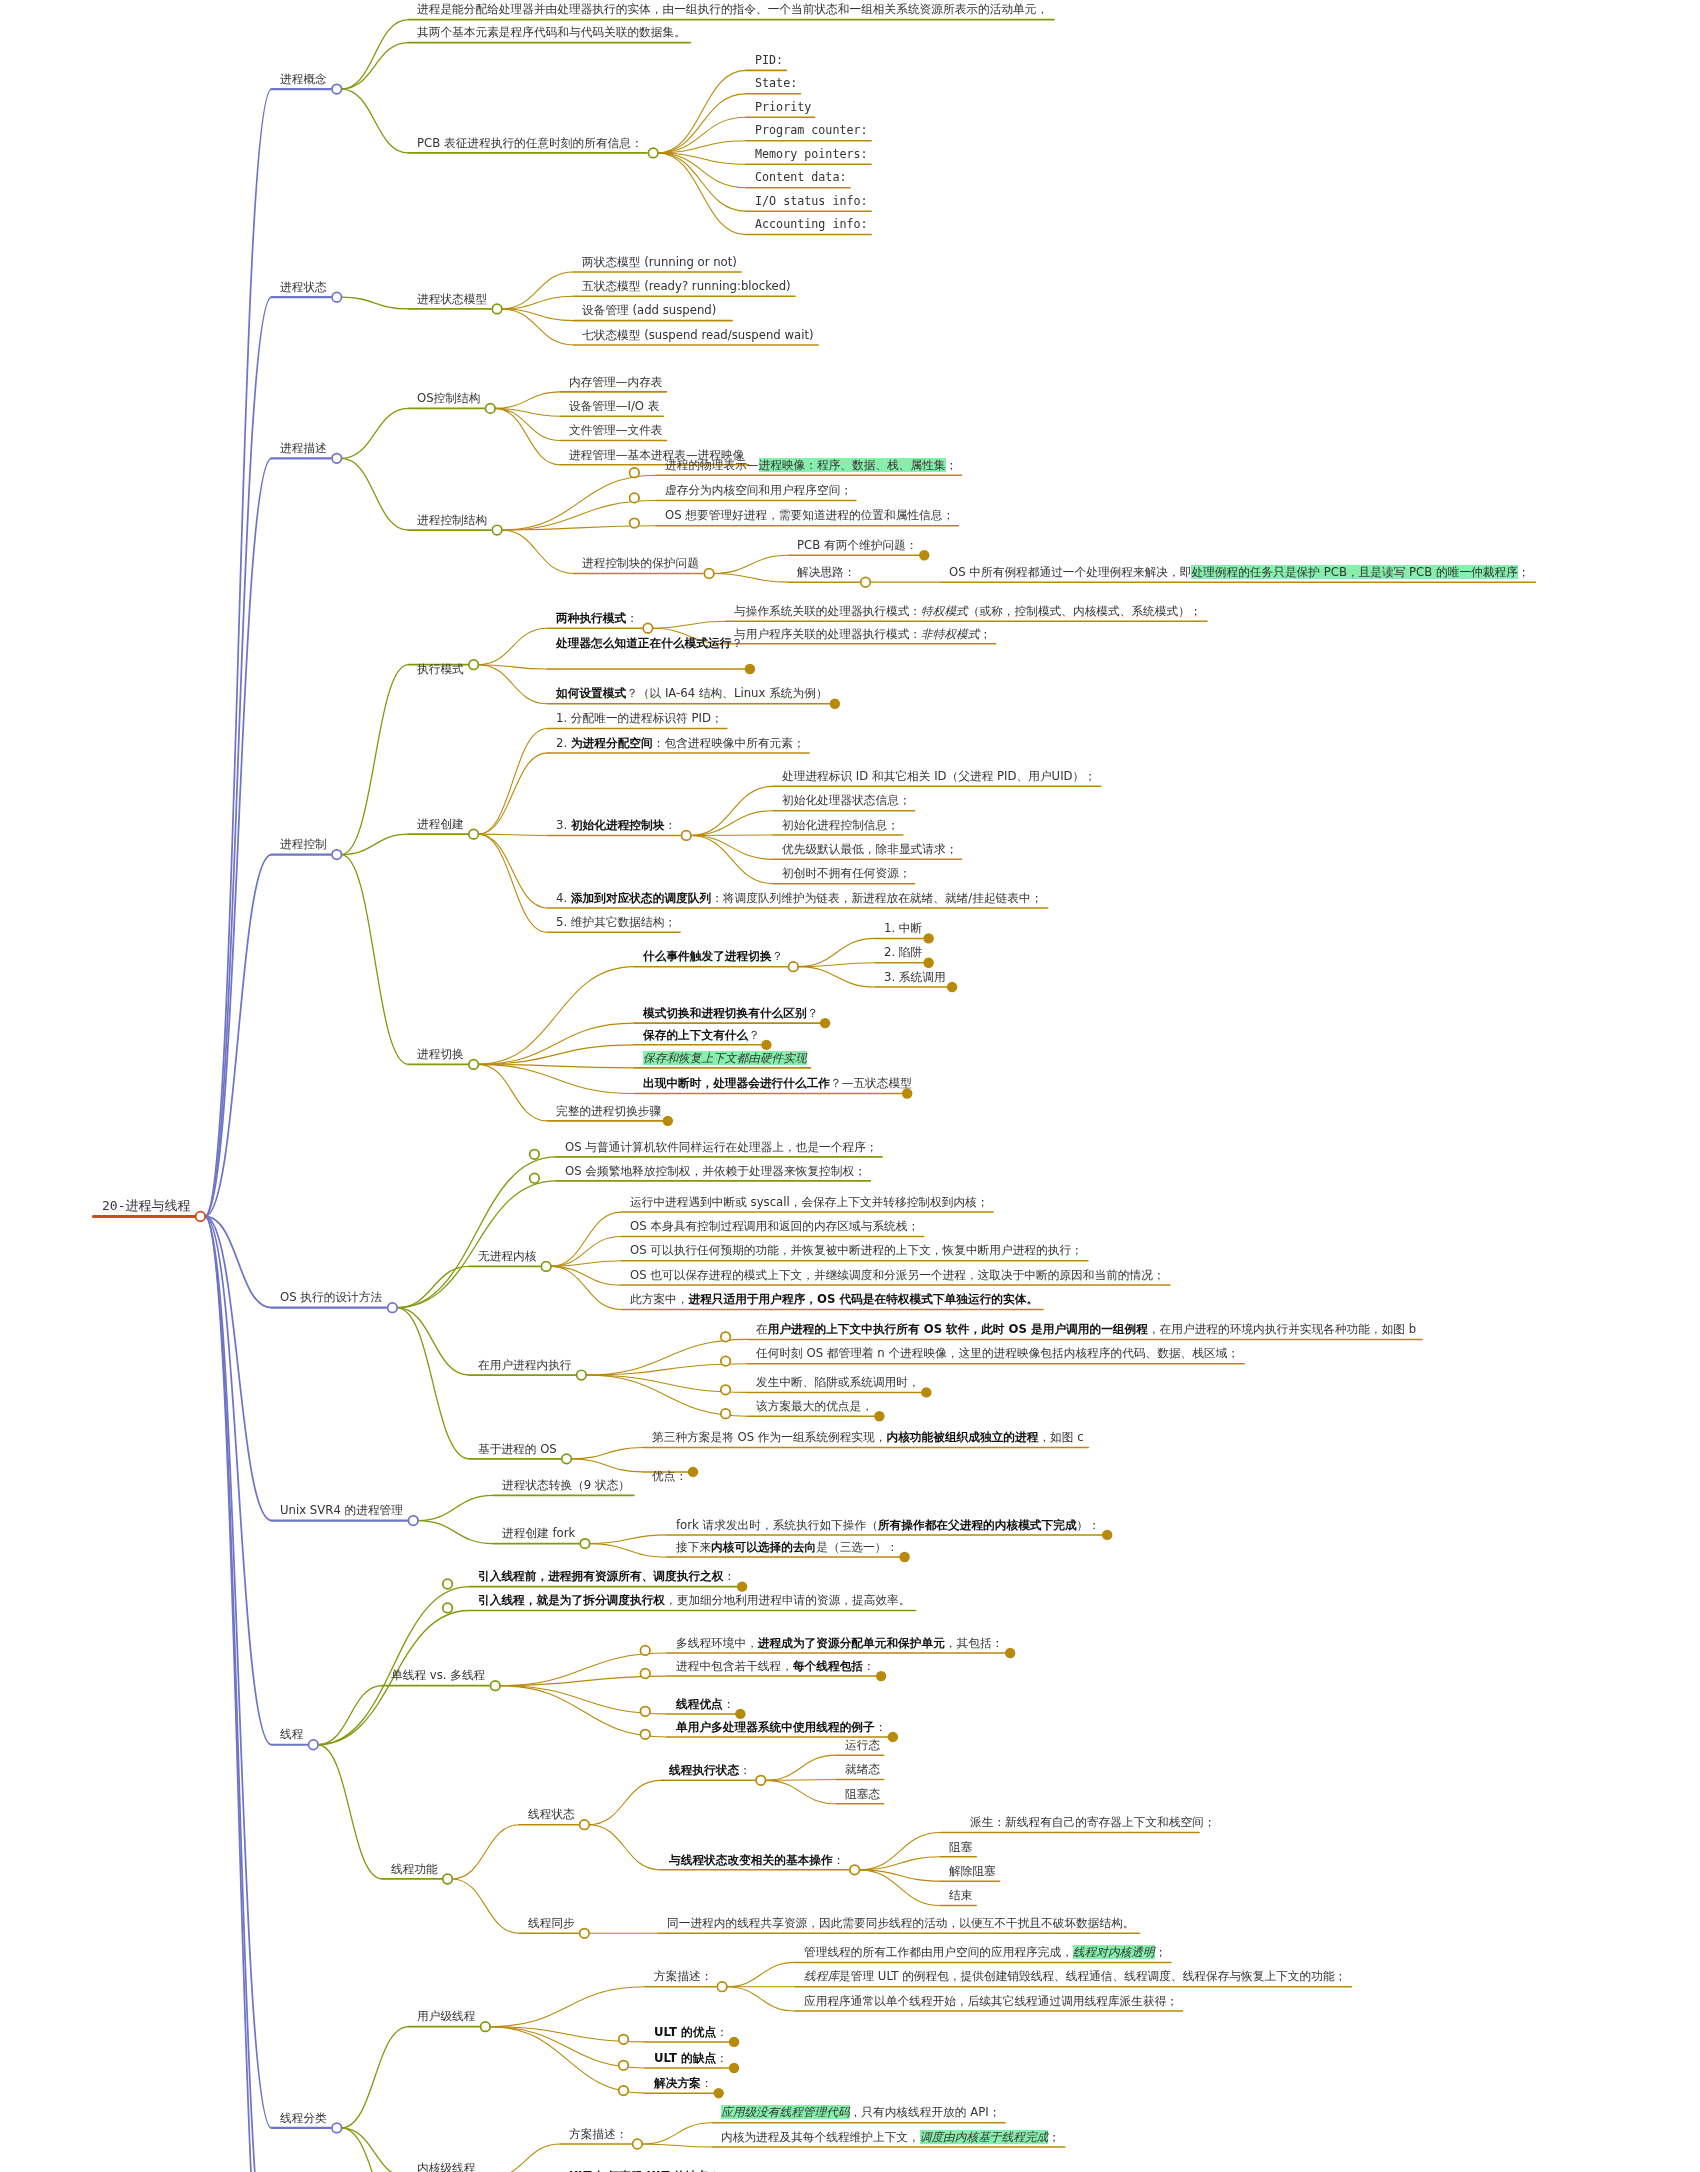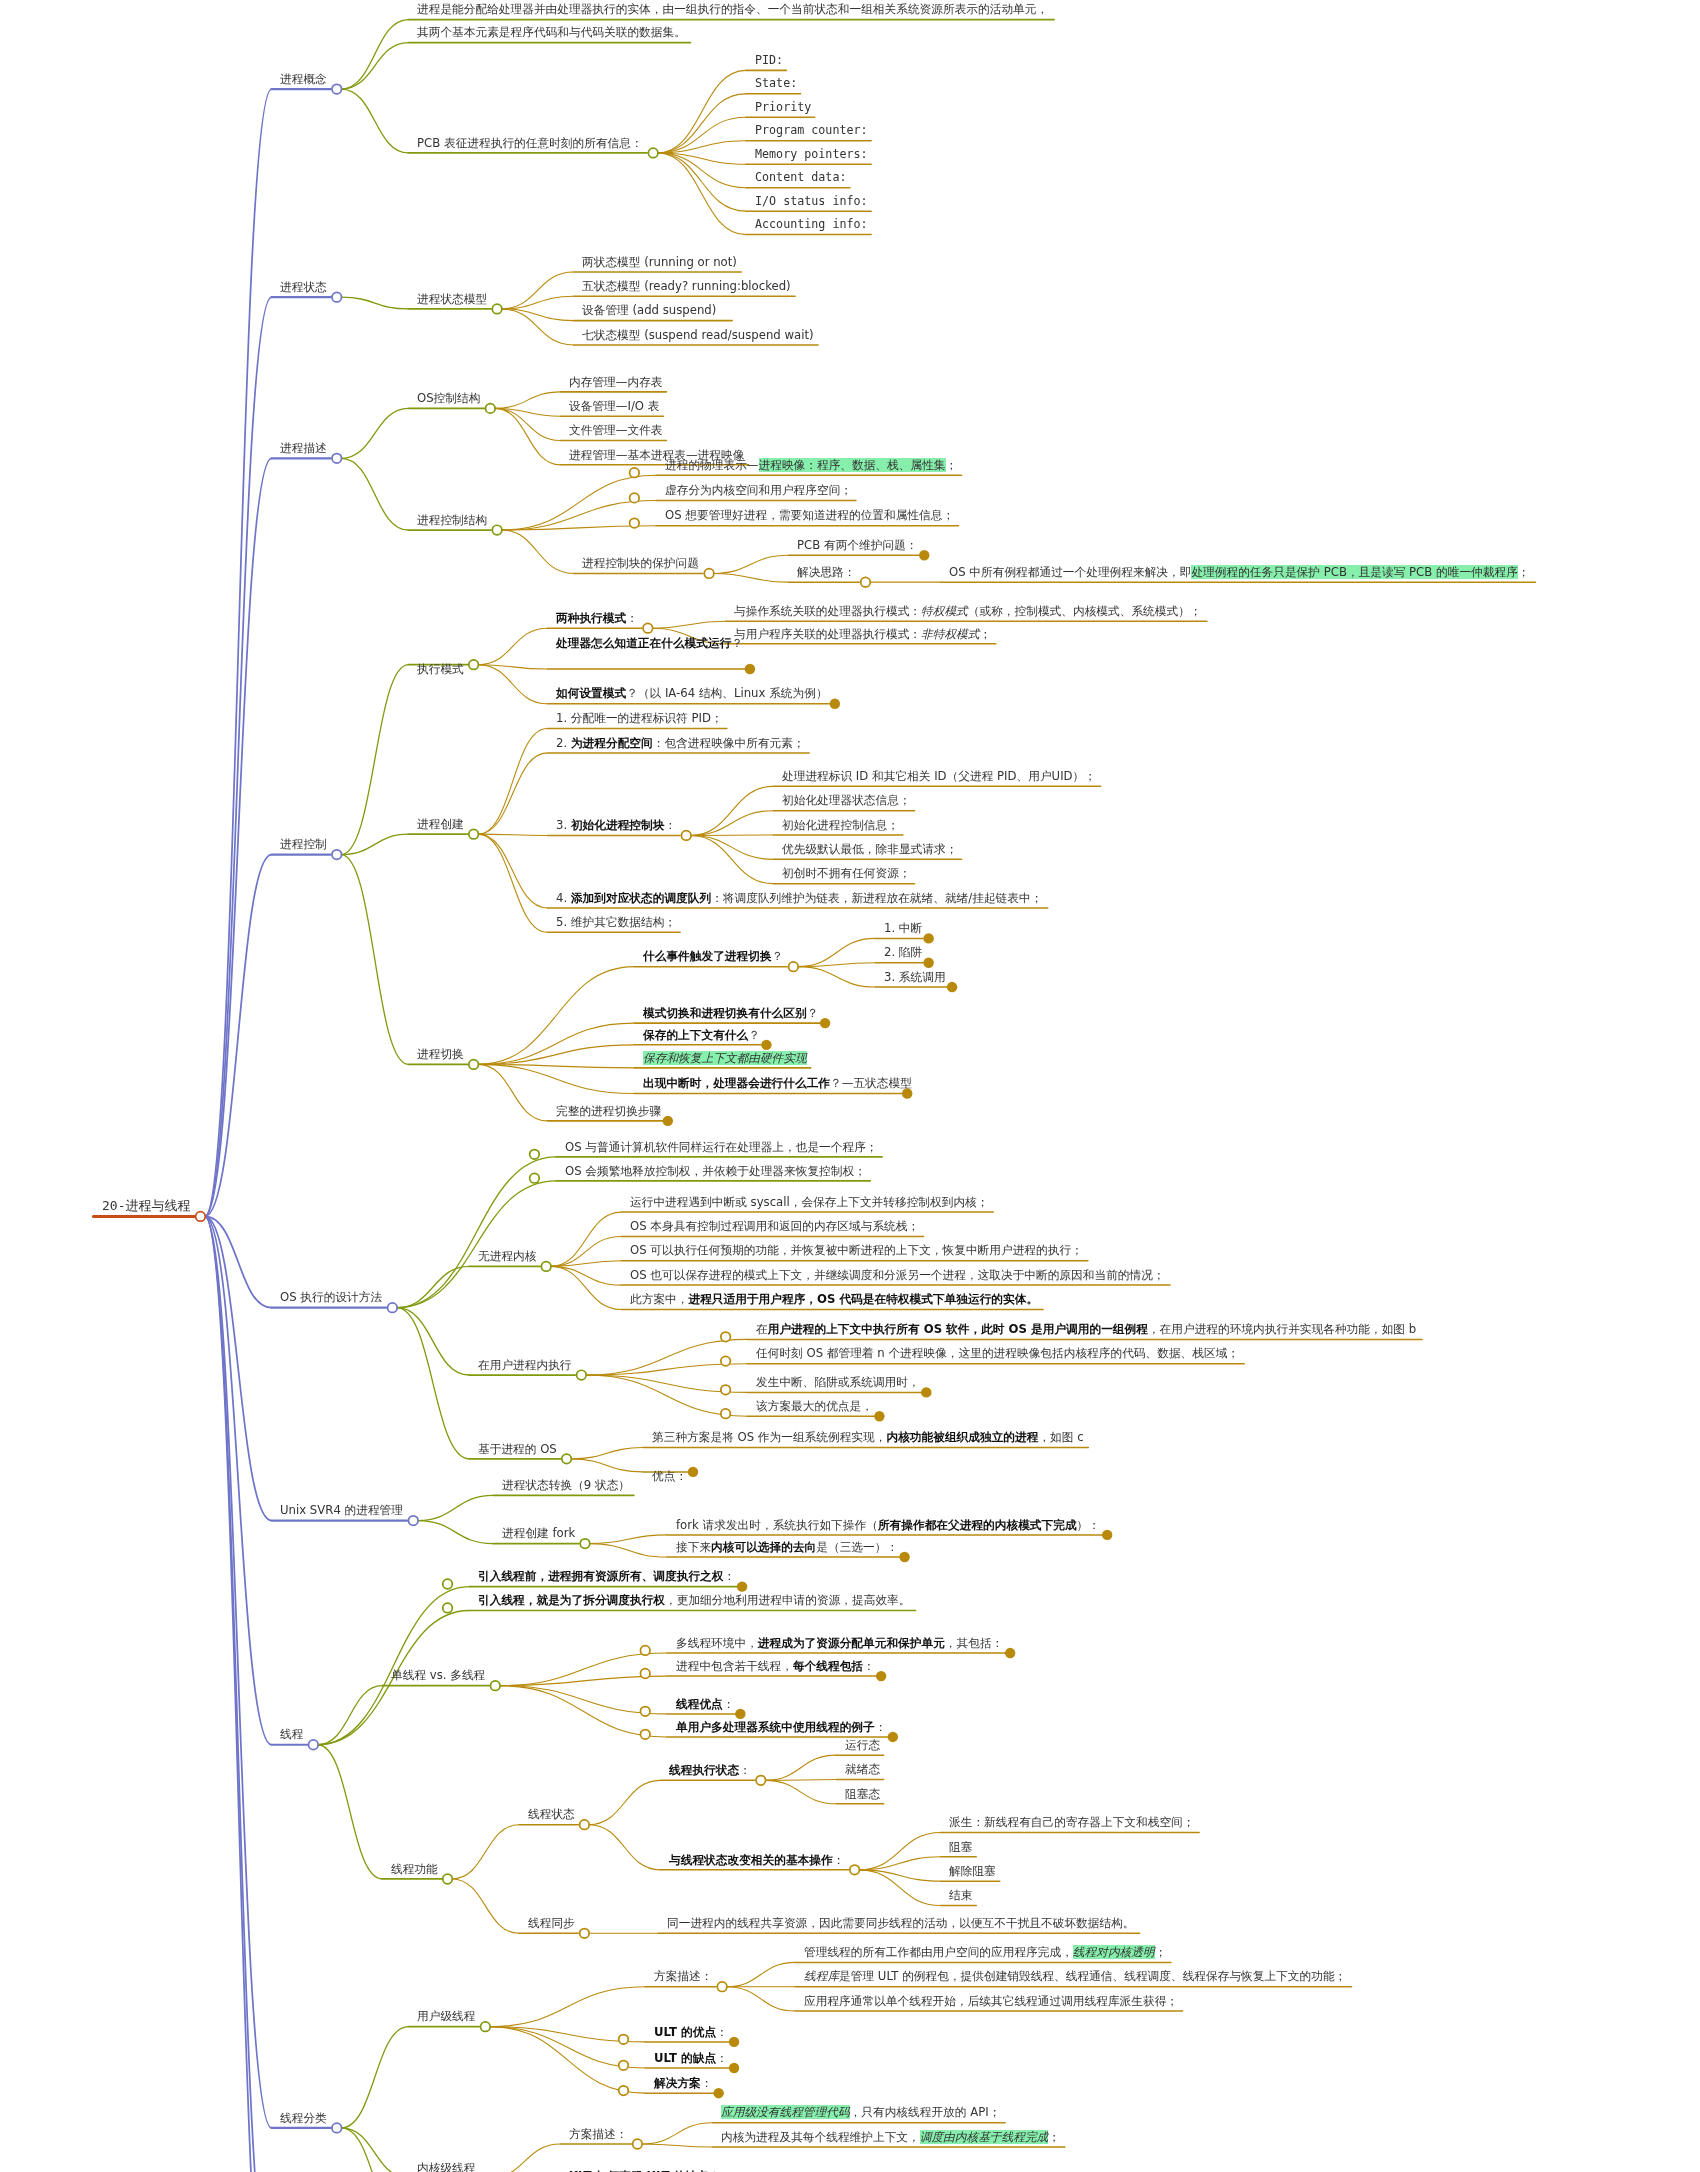--- a/index.html
+++ b/index.html
@@ -459,21 +459,21 @@
   <div class="node" id="n-c7b2" style="left: 676px; top: 1659px;"><span>进程中包含若干线程，</span><b>每个线程包括</b><span>：</span></div>
   <div class="node" id="n-c7b3" style="left: 676px; top: 1697px;"><b>线程优点</b><span>：</span></div>
   <div class="node" id="n-c7b4" style="left: 676px; top: 1720px;"><b>单用户多处理器系统中使用线程的例子</b><span>：</span></div>
   <div class="node" id="n-c7c" style="left: 391px; top: 1862px;"><span class="txt">线程功能</span></div>
   <div class="node" id="n-c7c1" style="left: 528px; top: 1807px;"><span class="txt">线程状态</span></div>
   <div class="node" id="n-c7c1a" style="left: 669px; top: 1763px;"><b>线程执行状态</b><span>：</span></div>
   <div class="node" id="n-c7c1a1" style="left: 845px; top: 1738px;"><span class="txt">运行态</span></div>
   <div class="node" id="n-c7c1a2" style="left: 845px; top: 1762px;"><span class="txt">就绪态</span></div>
   <div class="node" id="n-c7c1a3" style="left: 845px; top: 1787px;"><span class="txt">阻塞态</span></div>
   <div class="node" id="n-c7c1b" style="left: 669px; top: 1853px;"><b>与线程状态改变相关的基本操作</b><span>：</span></div>
-  <div class="node" id="n-c7c1b1" style="left: 949px; top: 1815px;"><span class="txt">派生：新线程有自己的寄存器上下文和栈空间；</span></div>
+  <div class="node" id="n-c7c1b1" style="left: 970px; top: 1815px;"><span class="txt">派生：新线程有自己的寄存器上下文和栈空间；</span></div>
   <div class="node" id="n-c7c1b2" style="left: 949px; top: 1840px;"><span class="txt">阻塞</span></div>
   <div class="node" id="n-c7c1b3" style="left: 949px; top: 1864px;"><span class="txt">解除阻塞</span></div>
   <div class="node" id="n-c7c1b4" style="left: 949px; top: 1888px;"><span class="txt">结束</span></div>
   <div class="node" id="n-c7c2" style="left: 528px; top: 1916px;"><span class="txt">线程同步</span></div>
   <div class="node" id="n-c7c2a" style="left: 667px; top: 1916px;"><span class="txt">同一进程内的线程共享资源，因此需要同步线程的活动，以便互不干扰且不破坏数据结构。</span></div>
 
   <div class="node" id="n-c8a" style="left: 417px; top: 2009px;"><span class="txt">用户级线程</span></div>
   <div class="node" id="n-c8a1" style="left: 654px; top: 1969px;"><span class="txt">方案描述：</span></div>
   <div class="node" id="n-c8a1a" style="left: 804px; top: 1945px;"><span>管理线程的所有工作都由用户空间的应用程序完成，</span><i class="hl">线程对内核透明</i><span>；</span></div>
   <div class="node" id="n-c8a1b" style="left: 804px; top: 1969px;"><i>线程库</i><span>是管理 ULT 的例程包，提供创建销毁线程、线程通信、线程调度、线程保存与恢复上下文的功能；</span></div>

